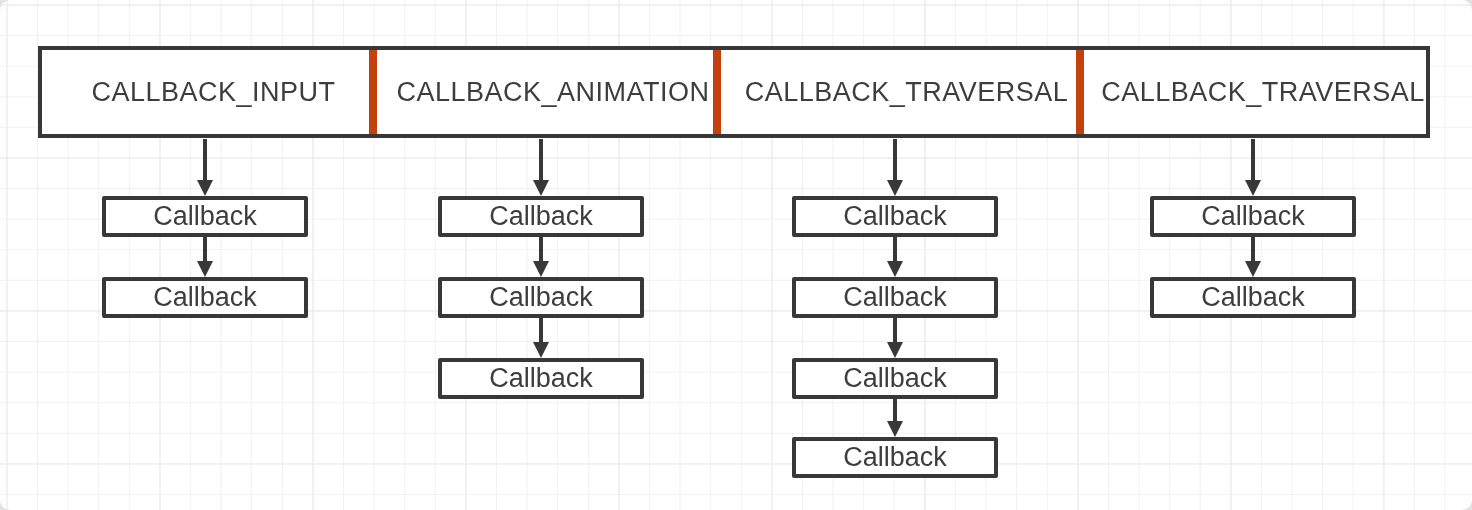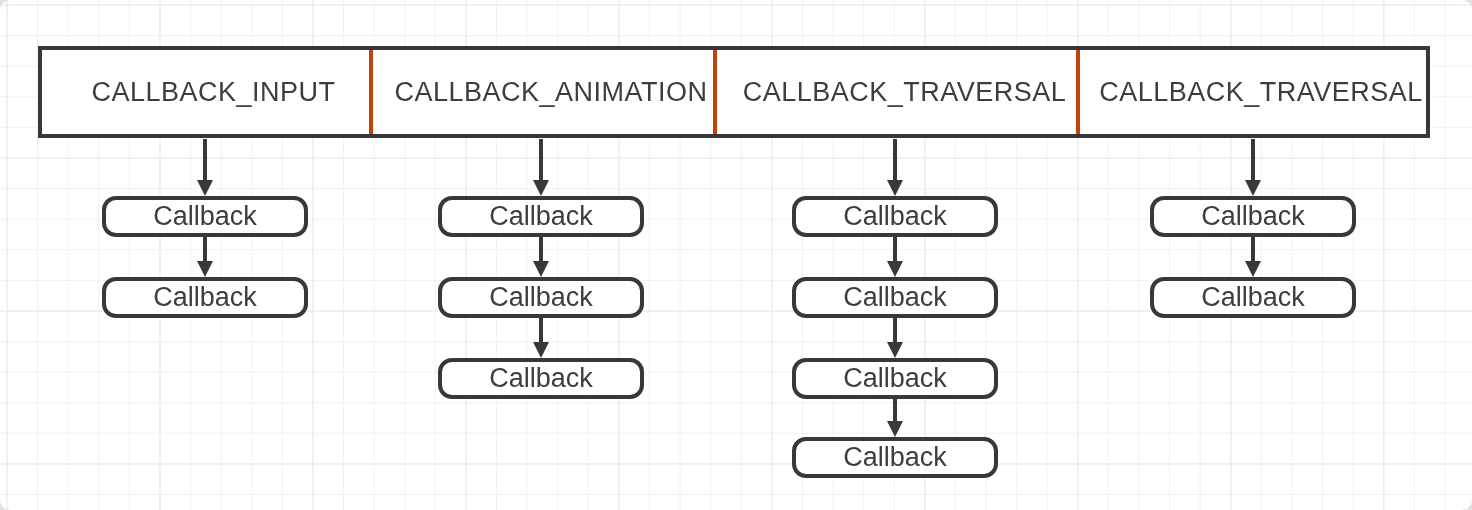--- a/index.html
+++ b/index.html
@@ -28,27 +28,27 @@
   }
   .header-cell{
     box-sizing:border-box;
     display:flex;align-items:center;justify-content:center;
     font-size:27px;font-weight:300;
     letter-spacing:0.5px;
     color:#3d3d3d;
     white-space:nowrap;
     padding-left:16px;
   }
-  .header-cell + .header-cell{border-left:4px solid #c2410c;text-align:center;}
+  .header-cell + .header-cell{border-left:8px solid #c2410c;text-align:center;}
   .callback-node{
     position:absolute;
     width:206px;height:41px;
     box-sizing:border-box;
     border:4px solid #383838;
-    border-radius:14px;
+    border-radius:2px;
     background:#ffffff;
     display:flex;align-items:center;justify-content:center;
     font-size:27px;font-weight:300;
     color:#3d3d3d;
   }
   .arrow{position:absolute;width:18px;}
   .arrow .shaft{
     position:absolute;left:50%;top:0;
     transform:translateX(-50%);
     width:4px;background:#383838;

